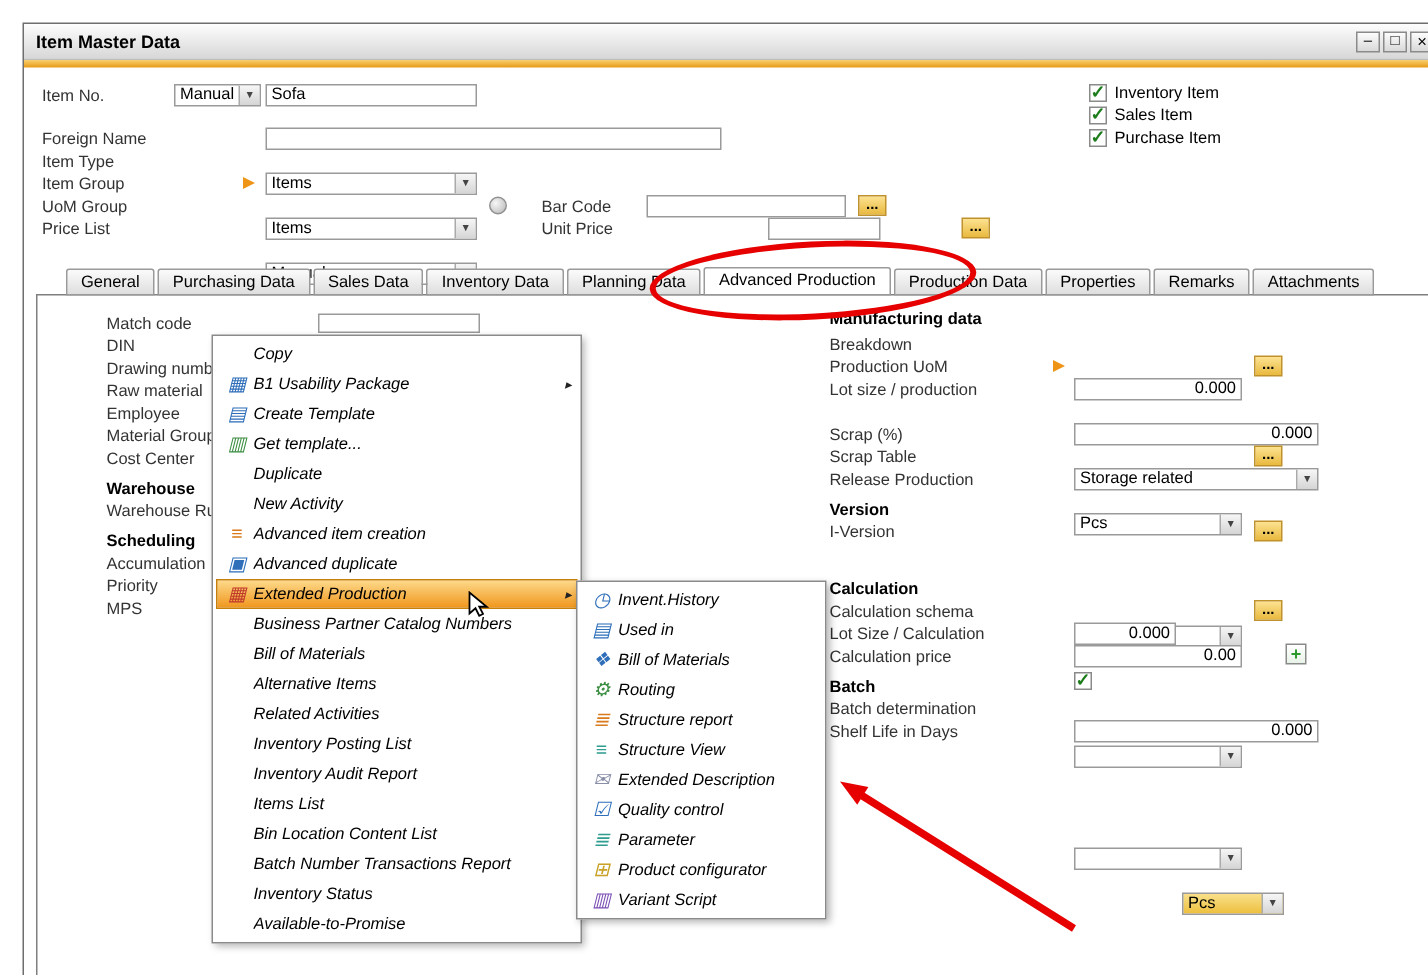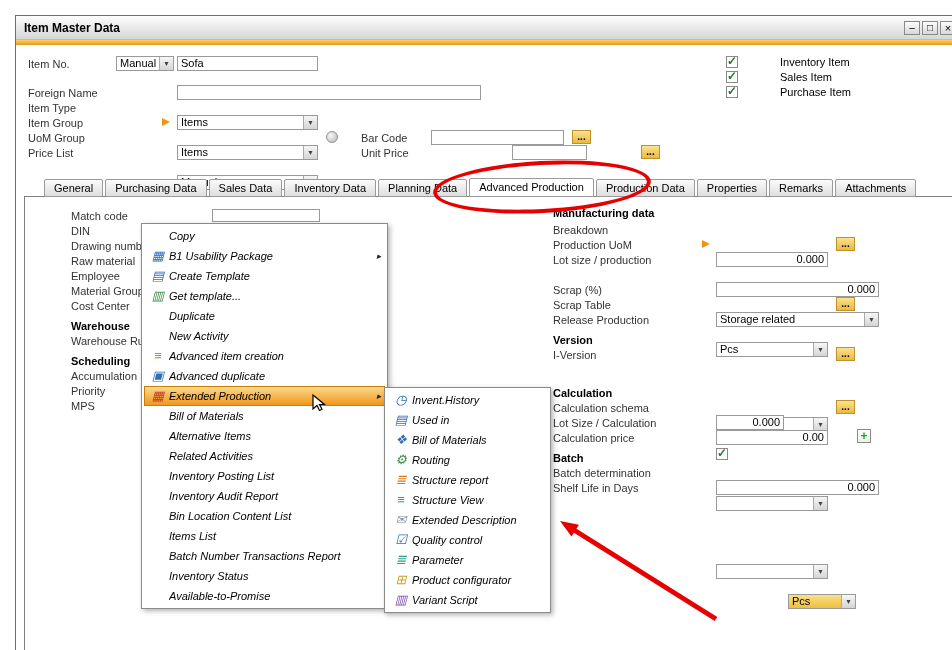--- a/index.html
+++ b/index.html
@@ -28,21 +28,21 @@
   .ell { width: 19px; height: 14px; border: 1px solid #c0922e; background: linear-gradient(#fce291, #e9b93f); font-size: 10px; line-height: 8px; text-align: center; font-weight: bold; font-family: inherit; padding: 0; }
   .cb { width: 12px; height: 12px; border: 1px solid #8a8a8a; background: #fff; display: inline-block; position: relative; }
   .cb.checked::after { content: "✓"; position: absolute; top: -3px; left: 0px; color: #1d7d1d; font-size: 12px; font-weight: bold; }
   .golink { width: 0; height: 0; border-top: 4px solid transparent; border-bottom: 4px solid transparent; border-left: 8px solid #ee9417; display: inline-block; }
   .circ { width: 12px; height: 12px; border-radius: 50%; border: 1px solid #909090; background: radial-gradient(circle at 35% 35%, #f7f7f7, #b5b5b5); display: inline-block; }
   .gridplus { width: 14px; height: 14px; border: 1px solid #8a8a8a; background: linear-gradient(#fff, #e8f3e8); display: inline-block; text-align: center; line-height: 12px; color: #2b9a2b; font-weight: bold; font-size: 12px; }
   .gridplus::after { content: "+"; }
 
   
   .cbcol { position: absolute; left: 710px; top: 40px; display: flex; flex-direction: column; gap: 3px; }
-  .cbrow { display: flex; align-items: center; gap: 37px; }
+  .cbrow { display: flex; align-items: center; }
   .cbrow .cbl { margin-left: 5px; }
 
   
   .tabstrip { position: absolute; left: 28px; top: 162px; height: 19px; white-space: nowrap; z-index: 2; }
   .tab { display: inline-block; height: 18px; line-height: 16px; padding: 0 9px; border: 1px solid #9a9a9a; background: linear-gradient(#fbfbfb, #dedede); margin-right: -1px; border-radius: 2px 2px 0 0; vertical-align: bottom; }
   .tab.active { background: #fff; height: 19px; position: relative; z-index: 3; }
 
   
   .content { position: absolute; left: 8px; top: 180px; width: 934px; height: 458px; border: 1px solid #7f7f7f; background: #fff; }
 
@@ -329,20 +329,25 @@
         <span class="mi-l">Advanced duplicate</span>
         <span class="mi-arrow"></span>
       </div>
 
       <div class="mi hl">
         <span class="mi-icon" style="color: rgb(192, 58, 43);">▦</span>
         <span class="mi-l">Extended Production</span>
         <span class="mi-arrow show"></span>
       </div>
 
+      <div class="mi">
+        <span class="mi-icon"></span>
+        <span class="mi-l">Business Partner Catalog Numbers</span>
+        <span class="mi-arrow"></span>
+      </div>
 
       <div class="mi">
         <span class="mi-icon"></span>
         <span class="mi-l">Bill of Materials</span>
         <span class="mi-arrow"></span>
       </div>
 
       <div class="mi">
         <span class="mi-icon"></span>
         <span class="mi-l">Alternative Items</span>
@@ -362,27 +367,27 @@
       </div>
 
       <div class="mi">
         <span class="mi-icon"></span>
         <span class="mi-l">Inventory Audit Report</span>
         <span class="mi-arrow"></span>
       </div>
 
       <div class="mi">
         <span class="mi-icon"></span>
+        <span class="mi-l">Items List</span>
+        <span class="mi-arrow"></span>
+      </div>
+
+      <div class="mi">
+        <span class="mi-icon"></span>
         <span class="mi-l">Bin Location Content List</span>
-        <span class="mi-arrow"></span>
-      </div>
-
-      <div class="mi">
-        <span class="mi-icon"></span>
-        <span class="mi-l">Items List</span>
         <span class="mi-arrow"></span>
       </div>
 
       <div class="mi">
         <span class="mi-icon"></span>
         <span class="mi-l">Batch Number Transactions Report</span>
         <span class="mi-arrow"></span>
       </div>
 
       <div class="mi">

